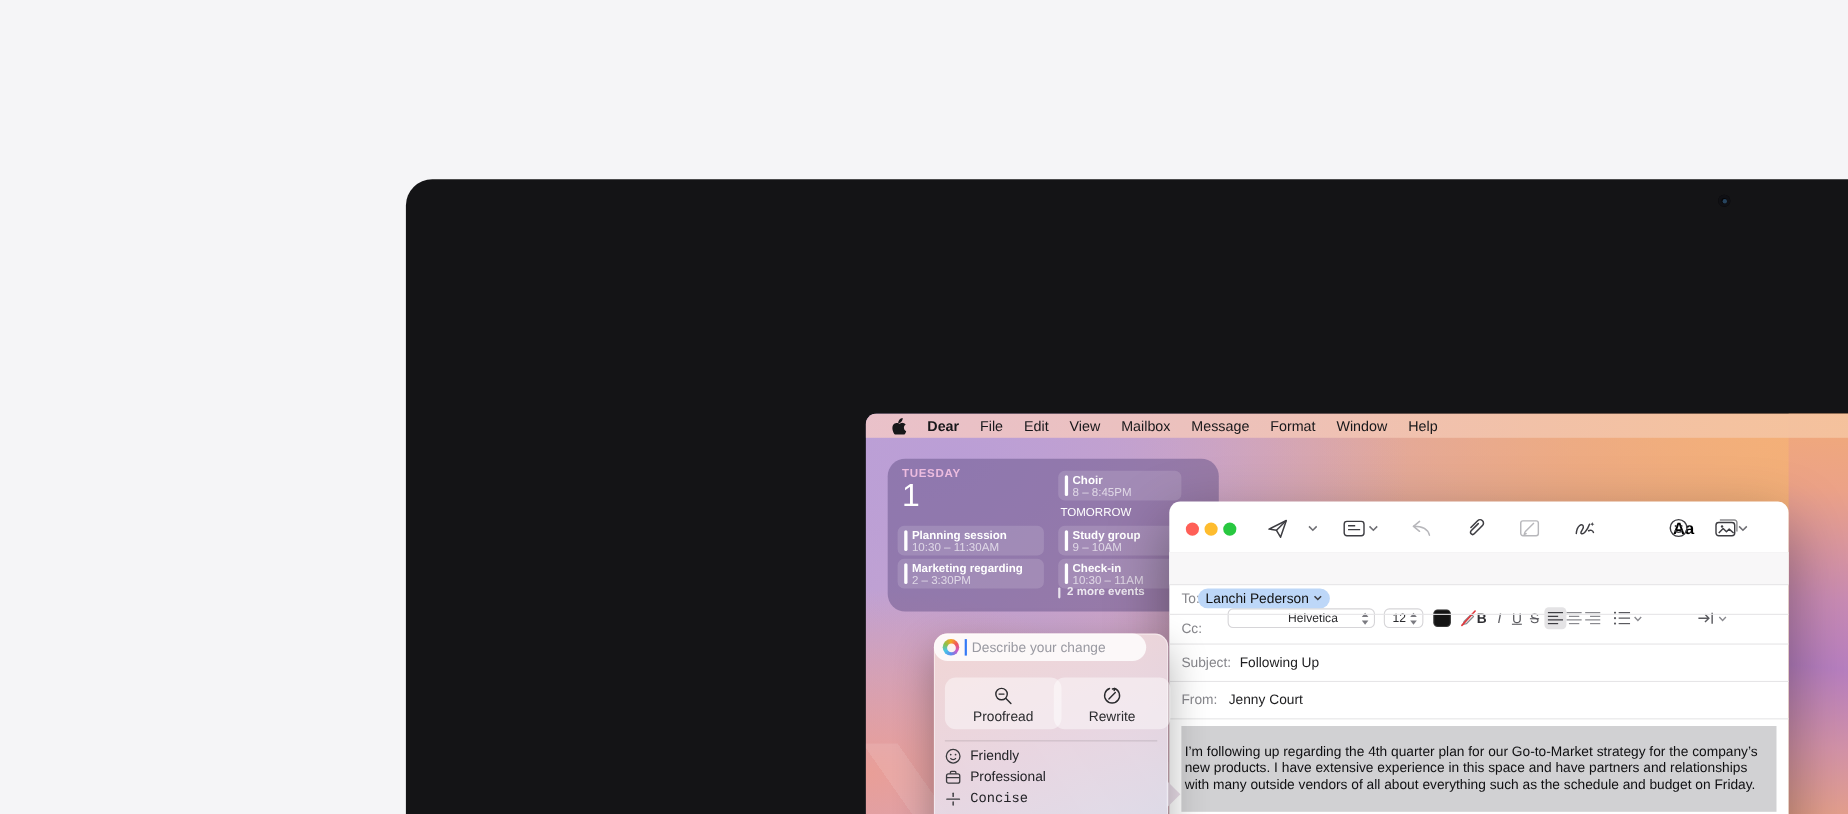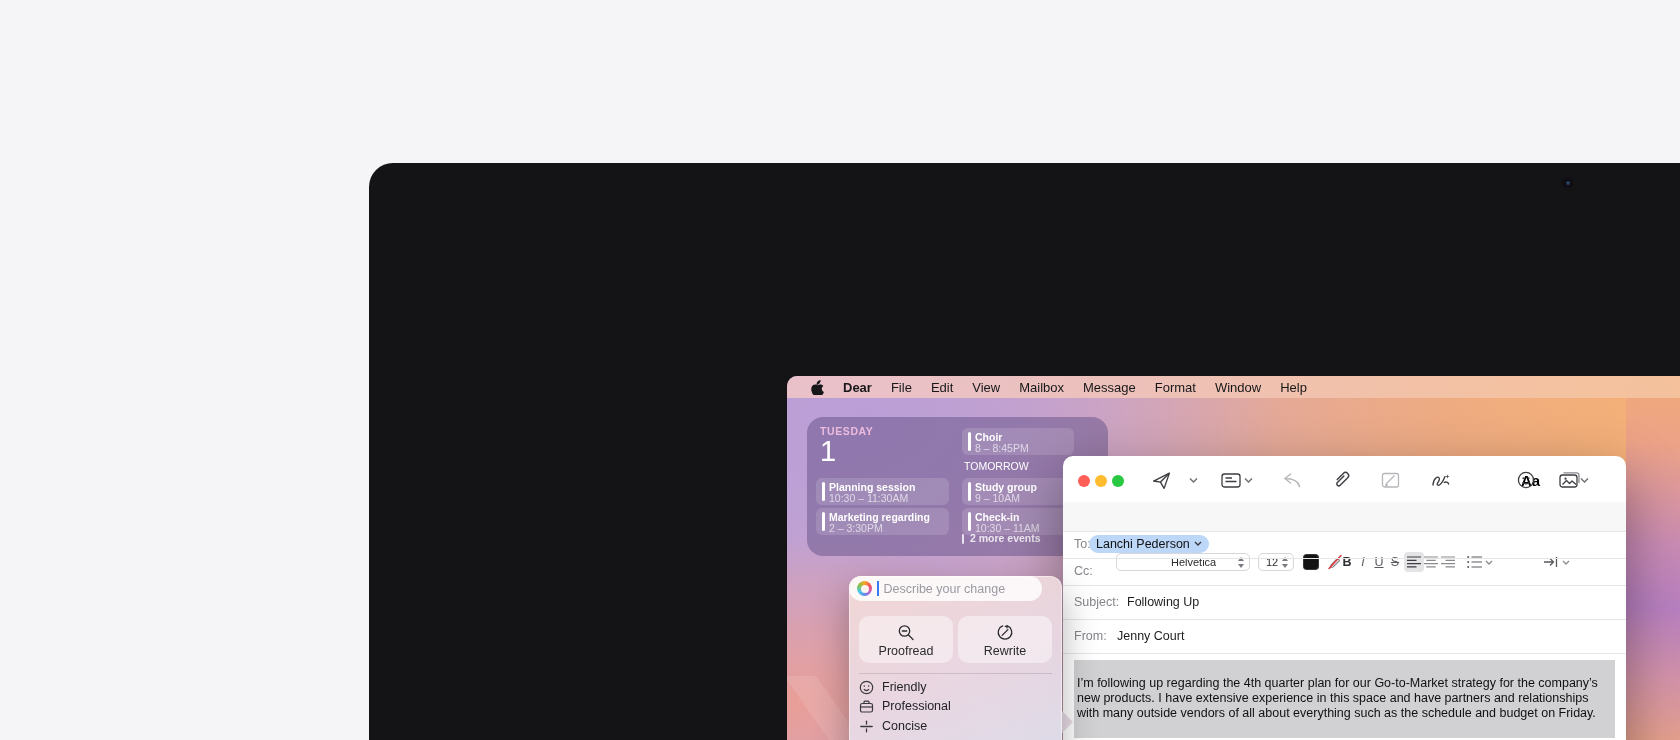--- a/index.html
+++ b/index.html
@@ -65,21 +65,21 @@
   
   #popup{left:62px;top:200px;width:213px;height:275px;border-radius:12px;
     background:linear-gradient(160deg, rgba(243,216,213,.96) 0%, rgba(233,217,228,.94) 40%, rgba(214,228,243,.96) 100%);
     box-shadow:0 14px 36px rgba(0,0,0,.30), inset 0 0 0 1px rgba(255,255,255,.45);}
   #popup-arrow{left:273px;top:333px;width:0;height:0;border-top:13px solid transparent;border-bottom:13px solid transparent;border-left:13px solid rgba(231,219,230,.97);}
   #wt-input{left:10px;top:8px;width:193px;height:25px;border-radius:13px;background:rgba(255,255,255,.82);box-sizing:border-box;display:flex;align-items:center;padding:0 8px;gap:5px;}
   #ai-icon{width:15px;height:15px;border-radius:50%;background:conic-gradient(#f5a623,#f2545b,#c85cc9,#5b8def,#49c6e5,#8ac149,#f5a623);position:relative;flex:0 0 auto;}
   #ai-icon::after{content:"";position:absolute;left:3.5px;top:3.5px;width:8px;height:8px;border-radius:50%;background:#fdf3ef;}
   #caret{width:1.5px;height:15px;background:#3478f6;flex:0 0 auto;}
   #wt-ph{font-size:12.5px;color:#9a9aa2;white-space:nowrap;}
-  .wt-btn{top:40px;width:94px;height:47px;border-radius:10px;background:rgba(255,255,255,.45);color:#2b2b2e;}
+  .wt-btn{top:40px;width:94px;height:47px;border-radius:10px;background:rgba(255,255,255,.45);color:#2b2b2e;padding-left:12px;}
   .wt-btn .ic{position:absolute;left:50%;top:8px;transform:translateX(-50%);}
   .wt-btn .lb{position:absolute;left:0;right:0;top:28px;text-align:center;font-size:12.5px;}
   .psep{left:10px;width:193px;height:1px;background:rgba(60,60,67,.17);}
   .prow{left:10px;width:193px;height:19px;}
   .prow .ic{position:absolute;left:0;top:1px;color:#3a3a3e;}
   .prow .lb{position:absolute;left:23px;top:1px;font-size:12.5px;color:#232327;white-space:nowrap;}
 </style>
 </head>
 <body>
 
@@ -370,21 +370,21 @@
       <div class="abs prow" style="top:122px;">
         <span class="ic">
           <svg width="15" height="15" viewBox="0 0 15 15" fill="none" stroke="#3a3a3e" stroke-width="1.2">
               <rect x="1.5" y="4.5" width="12" height="8.5" rx="1.8"></rect>
               <path d="M5 4.5 V3.2 a1 1 0 0 1 1 -1 h3 a1 1 0 0 1 1 1 V4.5"></path>
               <path d="M1.5 8 H13.5"></path>
             </svg>
         </span>
         <span class="lb">Professional</span>
       </div>
-      <div class="abs prow" style="top:142px;">
+      <div class="abs prow" style="top:142px;font-family:Liberation Mono, monospace;">
         <span class="ic">
           <svg width="15" height="15" viewBox="0 0 15 15" fill="none" stroke="#3a3a3e" stroke-width="1.3" stroke-linecap="round">
               <path d="M7.5 2.2 V5"></path>
               <path d="M1.8 7.5 H13.2"></path>
               <path d="M7.5 10 V12.8"></path>
             </svg>
         </span>
         <span class="lb">Concise</span>
       </div>
 

